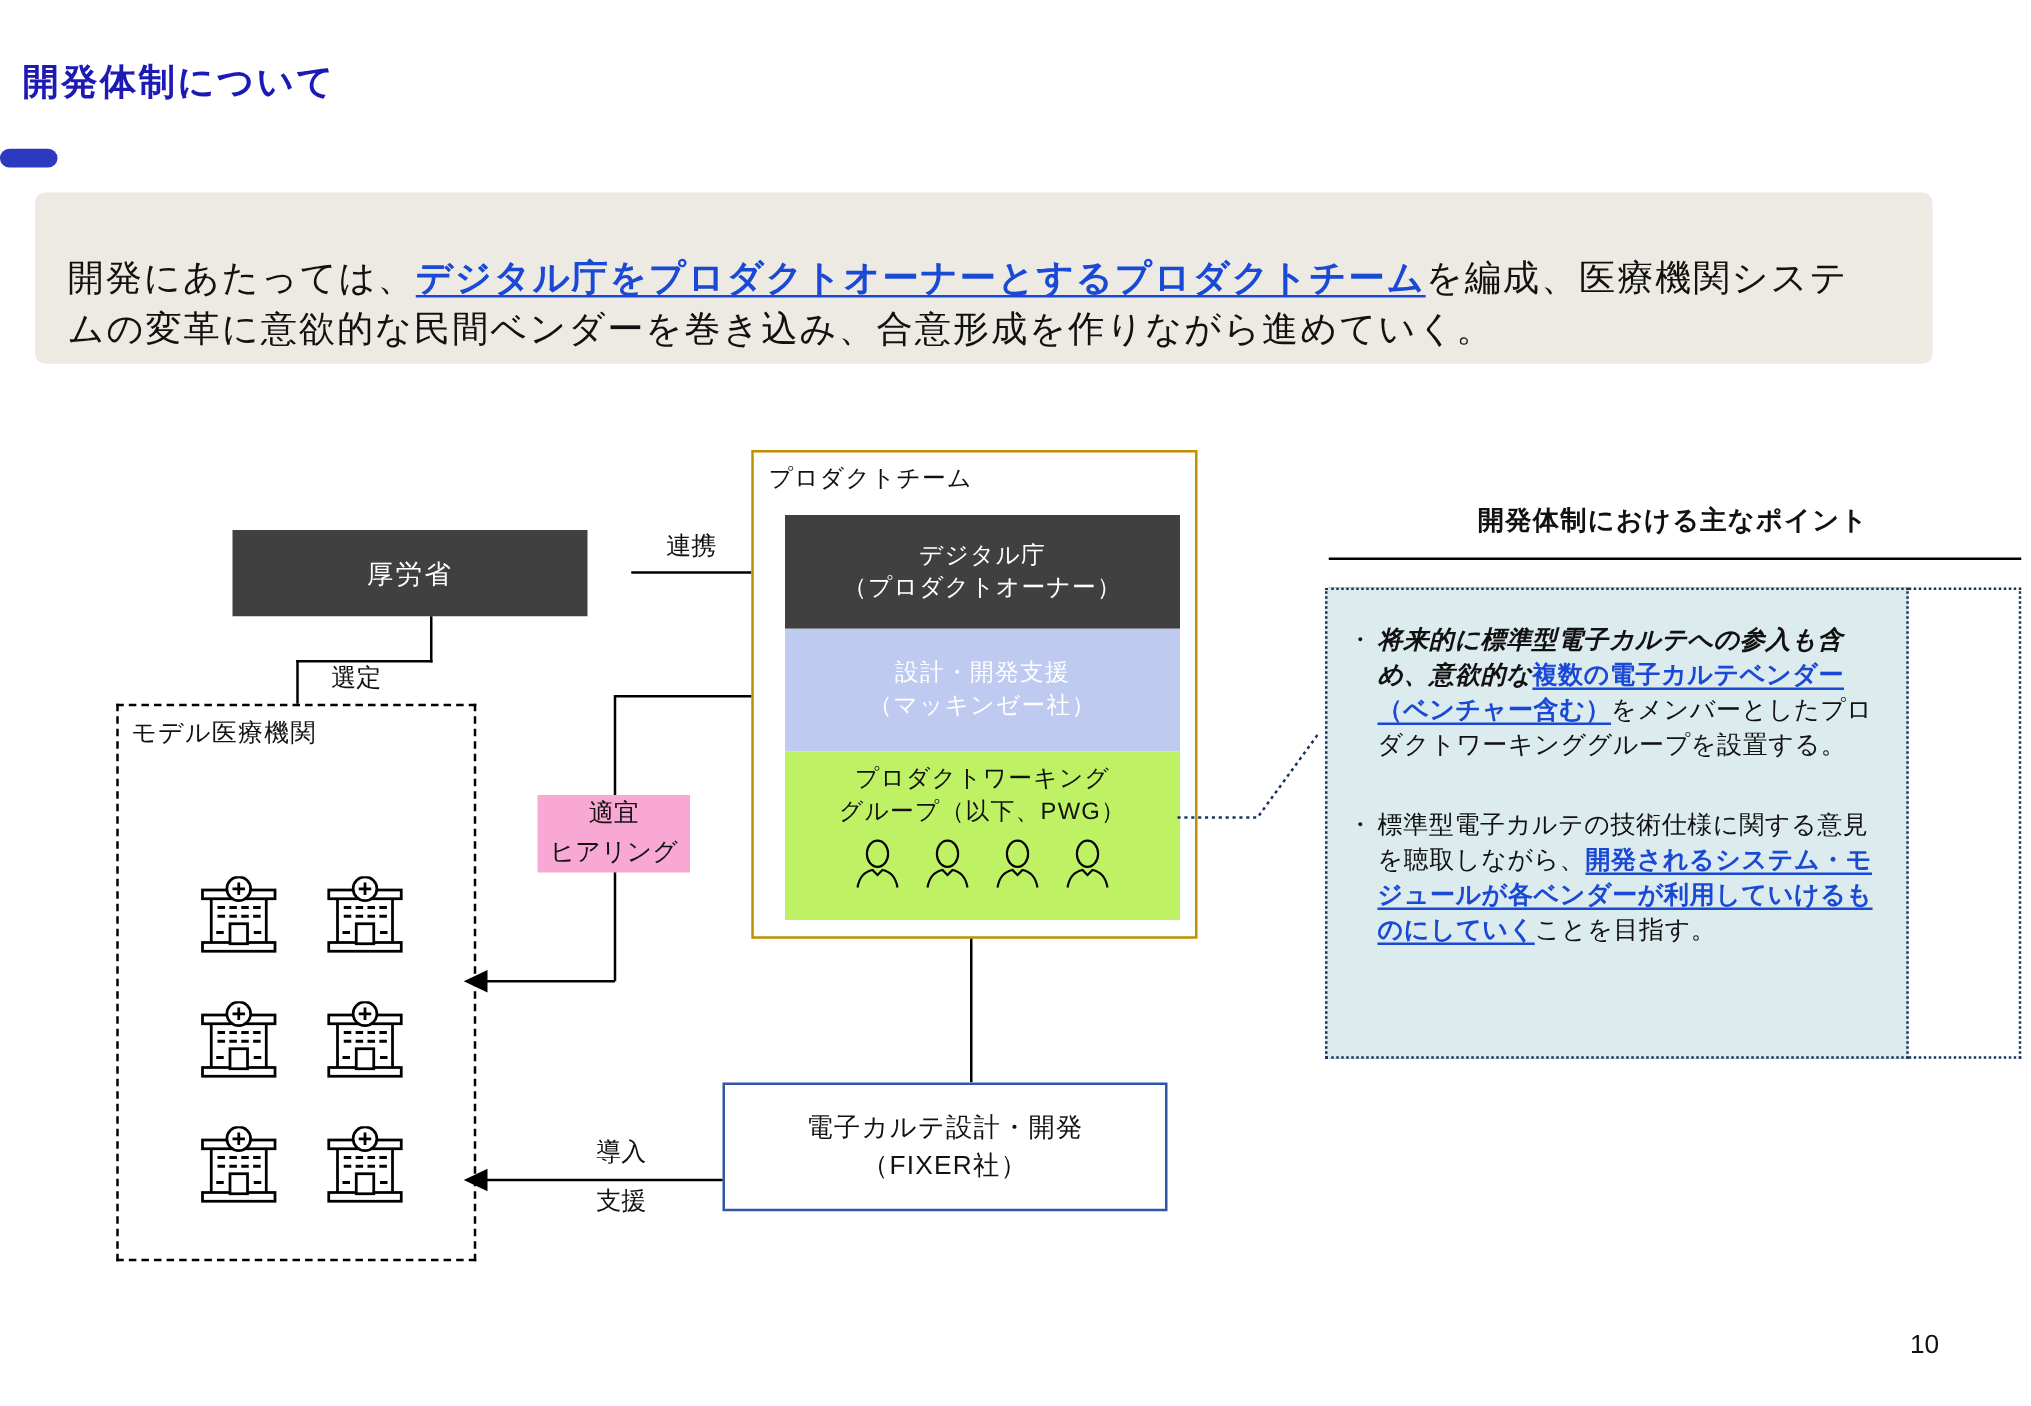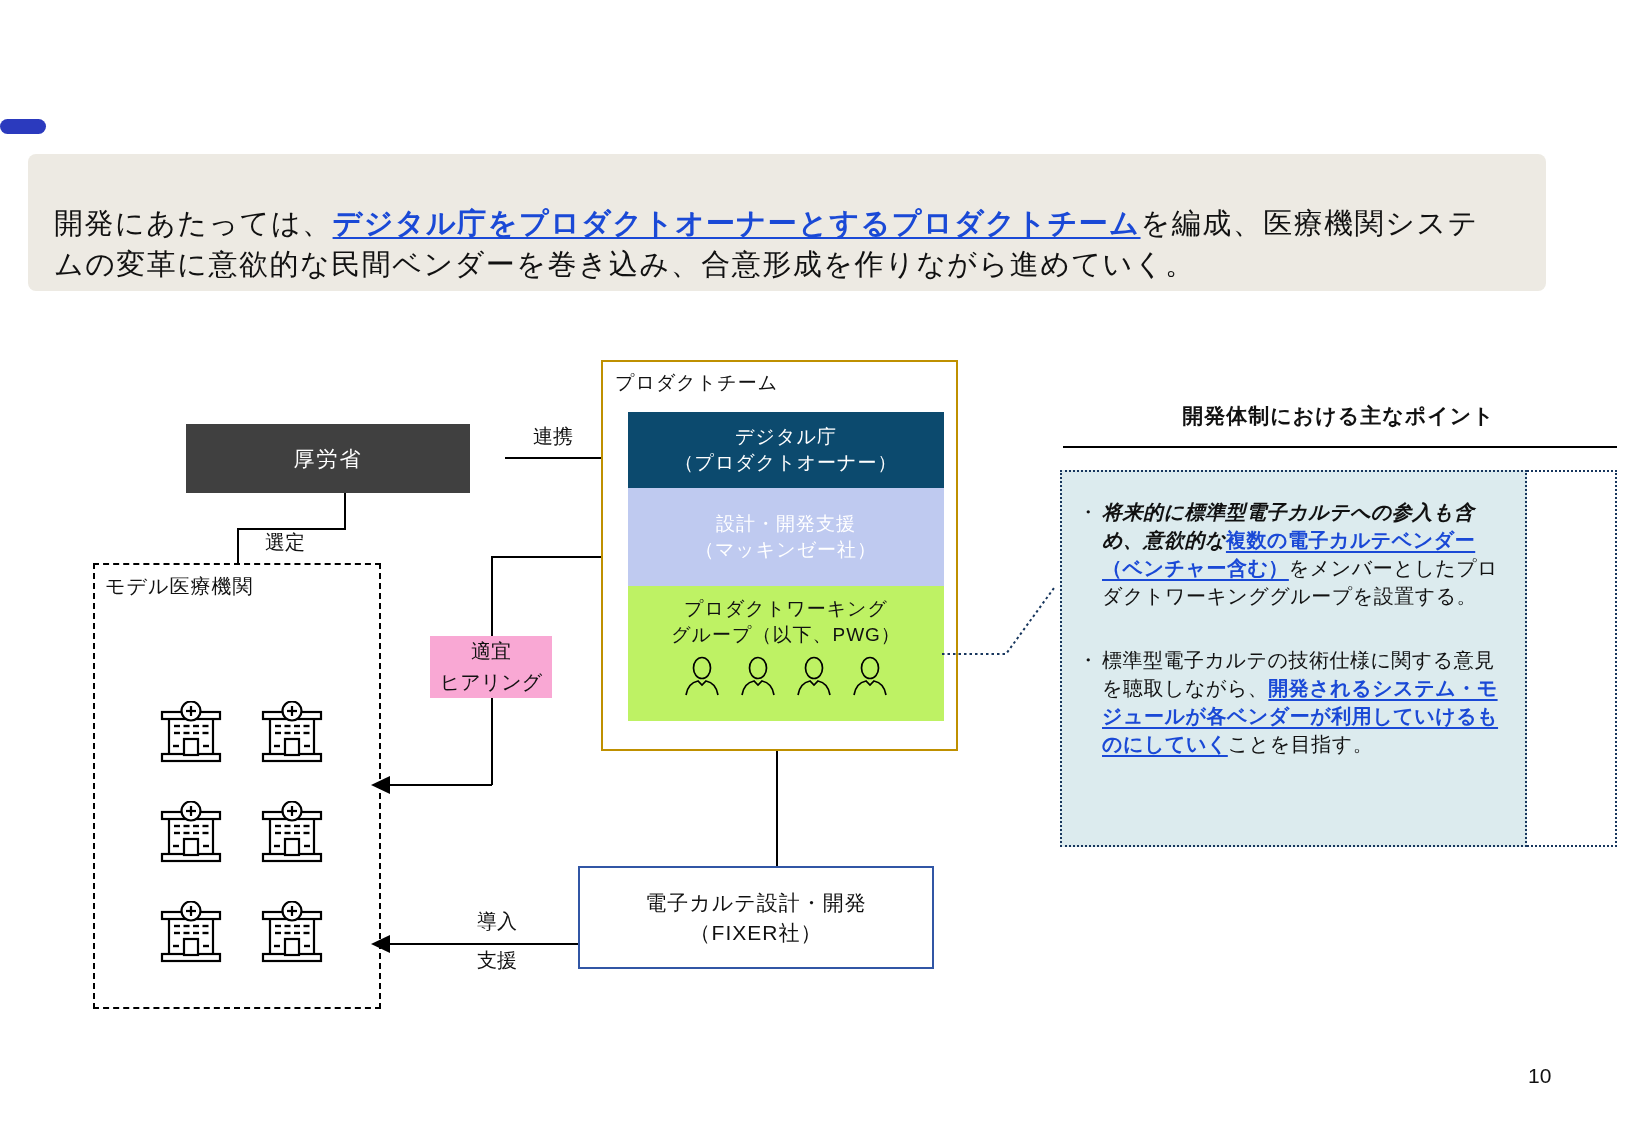--- a/index.html
+++ b/index.html
@@ -34,21 +34,21 @@
   .model-title{position:absolute;left:10px;top:8px;font-size:20px;letter-spacing:1px;}
   .hospital-grid{position:absolute;left:62px;top:136px;display:grid;
                  grid-template-columns:repeat(2,68px);gap:36px 33px;}
 
   
   .pt-box{left:601px;top:360px;width:357px;height:391px;border:2px solid #bf9000;background:#fff;box-sizing:border-box;}
   .pt-title{position:absolute;left:12px;top:8px;font-size:19px;letter-spacing:1px;}
   .pt-stack{position:absolute;left:25px;top:50px;width:316px;}
   .pt-row{display:flex;flex-direction:column;align-items:center;justify-content:center;
           text-align:center;font-size:19px;line-height:26px;letter-spacing:1px;}
-  .pt-dark{height:76px;background:#0c4a6e;color:#fff;}
+  .pt-dark{height:91px;background:#404040;color:#fff;}
   .pt-lav{height:98px;background:#bfcaf0;color:#fff;}
   .pt-yellow{height:135px;background:#bef264;color:#111;justify-content:flex-start;padding-top:10px;box-sizing:border-box;}
   .pwg-members{display:flex;gap:20px;margin-top:8px;}
 
   
   .hearing-label{left:430px;top:636px;width:122px;background:#f9a8d4;line-height:31px;}
   .intro-label-1{left:462px;top:908px;width:70px;}
   .intro-label-2{left:462px;top:947px;width:70px;}
 
   
@@ -68,20 +68,21 @@
 
   .page-number{left:1528px;top:1064px;width:54px;text-align:left;font-size:21px;color:#111;}
 
   svg{display:block;}
 </style>
 </head>
 <body>
 
 <div class="slide">
 
+  <div class="abs page-title">開発体制について</div>
   <div class="abs accent-bar"></div>
 
   <div class="abs summary-box">
     <p class="summary-text"><span class="seg-normal">開発にあたっては、</span><span class="seg-link">デジタル庁をプロダクトオーナーとするプロダクトチーム</span><span class="seg-normal">を編成、医療機関システムの変革に意欲的な民間ベンダーを巻き込み、合意形成を作りながら進めていく。</span></p>
   </div>
 
   <div class="abs mhlw-box">
     <span>厚労省</span>
   </div>
 

